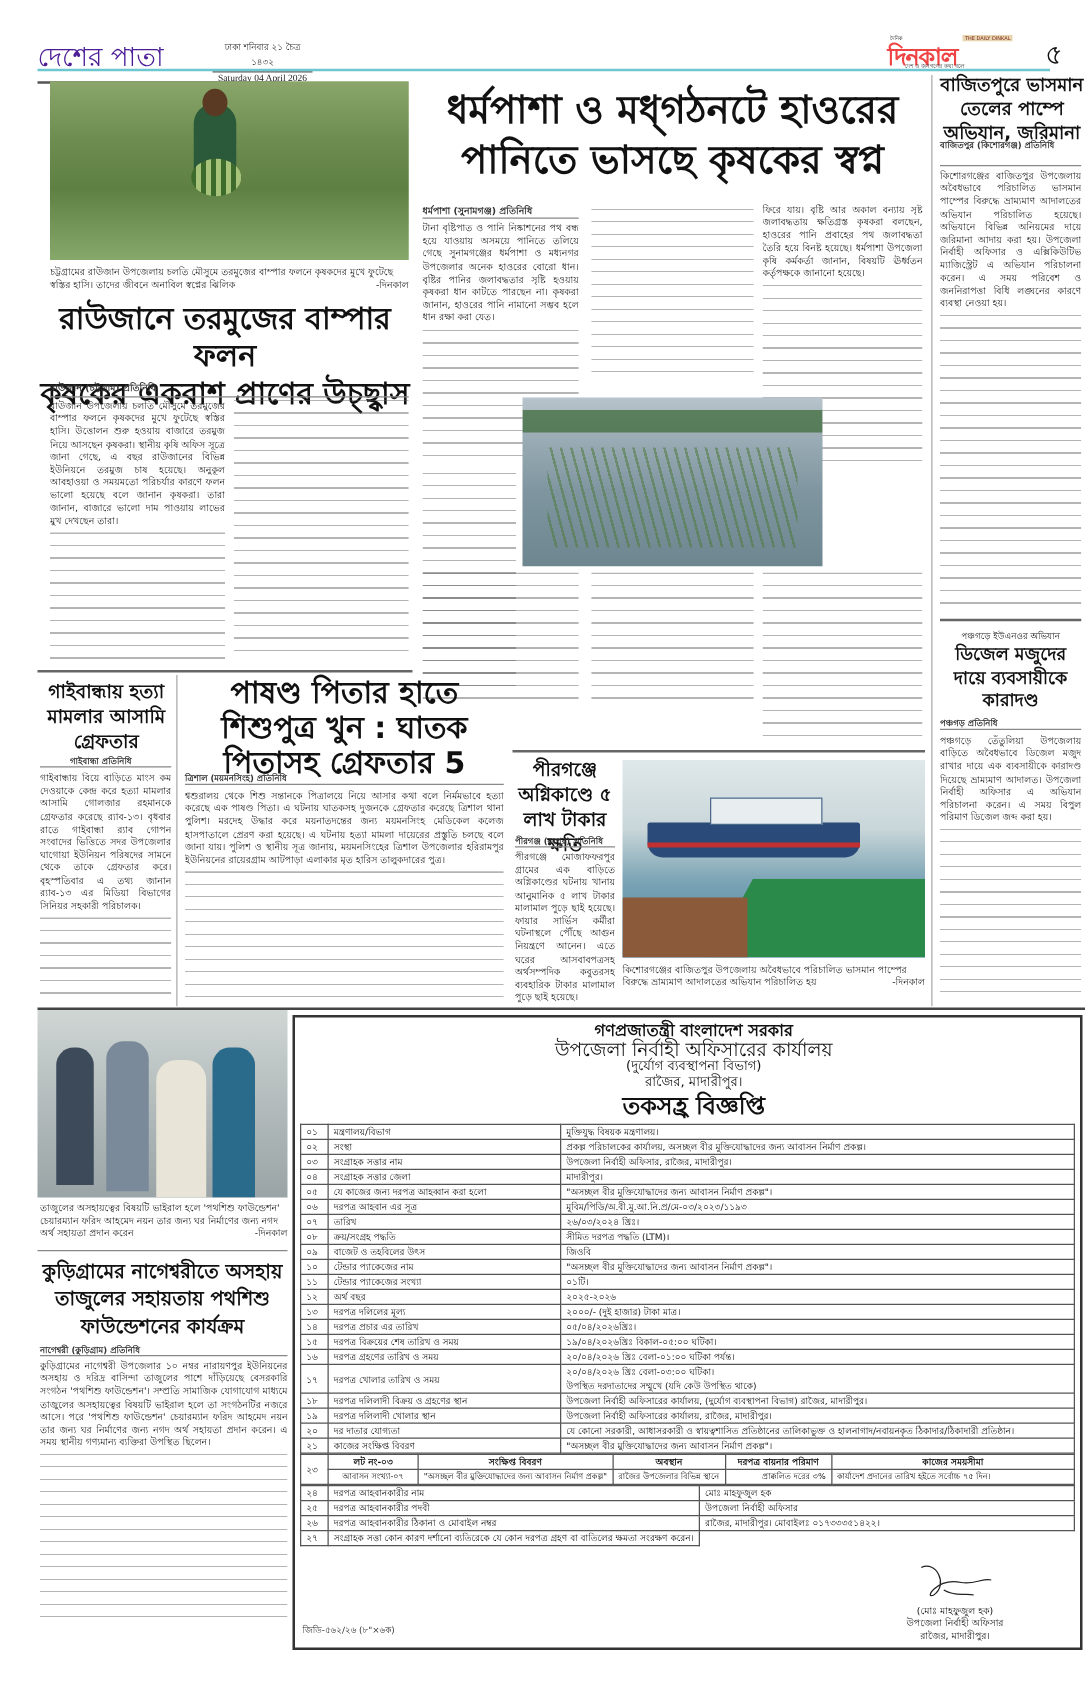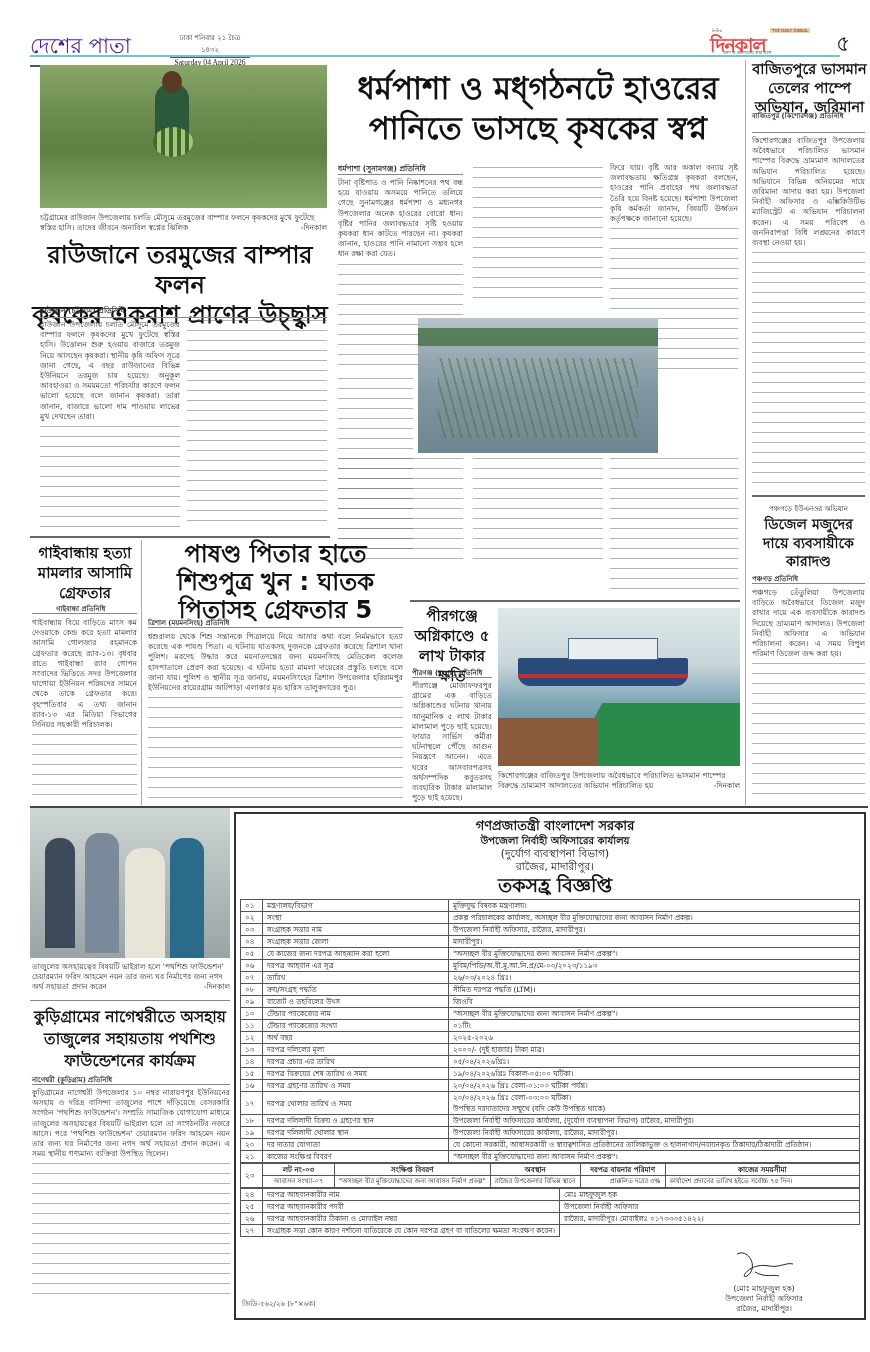--- a/index.html
+++ b/index.html
@@ -173,21 +173,21 @@
 <div class="abs byline" style="left:32px;top:1074px;font-size:6.8px;">নাগেশ্বরী (কুড়িগ্রাম) প্রতিনিধি</div>
 <div class="abs rule" style="left:32px;top:1084px;width:198px;"></div>
 <div class="abs txt" style="left:32px;top:1088px;width:198px;height:220px;">
   <span>কুড়িগ্রামের নাগেশ্বরী উপজেলার ১০ নম্বর নারায়ণপুর ইউনিয়নের অসহায় ও দরিদ্র বাসিন্দা তাজুলের পাশে দাঁড়িয়েছে বেসরকারি সংগঠন 'পথশিশু ফাউন্ডেশন'। সম্প্রতি সামাজিক যোগাযোগ মাধ্যমে তাজুলের অসহায়ত্বের বিষয়টি ভাইরাল হলে তা সংগঠনটির নজরে আসে। পরে 'পথশিশু ফাউন্ডেশন' চেয়ারম্যান ফরিদ আহমেদ নয়ন তার জন্য ঘর নির্মাণের জন্য নগদ অর্থ সহায়তা প্রদান করেন। এ সময় স্থানীয় গণ্যমান্য ব্যক্তিরা উপস্থিত ছিলেন।</span>
   <div class="filler" style="height:140px;margin-top:4px;"></div>
 </div>
 
 <div class="abs" style="left:234px;top:812px;width:632px;height:508px;border:2px solid #333;padding:4px 4px 0 4px;">
   <div style="text-align:center;margin-left:180px;width:270px;">
     <div style="font-size:13px;font-weight:bold;line-height:16px;">গণপ্রজাতন্ত্রী বাংলাদেশ সরকার</div>
-    <div style="font-size:10px;line-height:13px;font-weight:bold;">উপজেলা নির্বাহী অফিসারের কার্যালয়</div>
+    <div style="font-size:15px;line-height:13px;">উপজেলা নির্বাহী অফিসারের কার্যালয়</div>
     <div style="font-size:10.5px;line-height:13px;">(দুর্যোগ ব্যবস্থাপনা বিভাগ)</div>
     <div style="font-size:10.5px;line-height:13px;">রাজৈর, মাদারীপুর।</div>
     <div style="font-size:19px;font-weight:bold;line-height:24px;">তকসহ্র বিজ্ঞপ্তি</div>
   </div>
   <table class="tender" style="margin-top:2px;">
     <tbody id="tender-rows">
         <tr>
           <td class="sl">০১</td>
           <td class="lbl">মন্ত্রণালয়/বিভাগ</td>
           <td>মুক্তিযুদ্ধ বিষয়ক মন্ত্রণালয়।</td>

